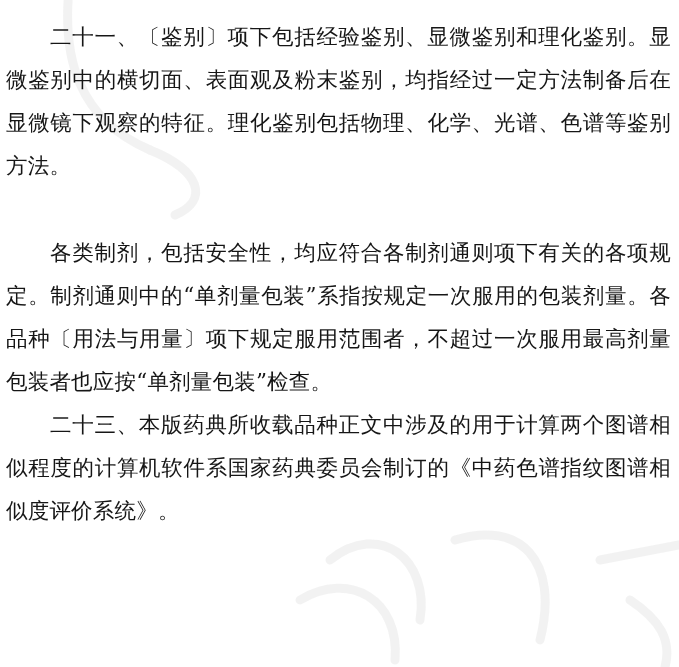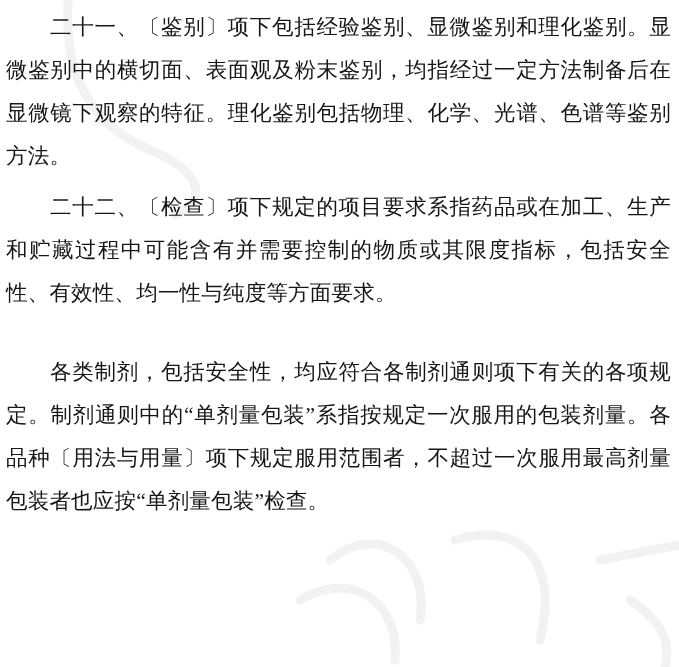--- a/index.html
+++ b/index.html
@@ -28,22 +28,21 @@
     top: 0;
     width: 679px;
     height: 667px;
     pointer-events: none;
     z-index: 0;
     opacity: 0.30;
   }
   .content {
     position: relative;
     z-index: 1;
-    padding: 6px 8px 0 6px;
-    font-family: Liberation Serif, serif;
+    padding: 15px 8px 0 6px;
   }
   p.para {
     margin: 0;
     font-size: 21.5px;
     line-height: 43px;
     letter-spacing: 0.2px;
     text-align: justify;
     text-justify: inter-ideograph;
     color: #161616;
     text-indent: 0;
@@ -74,21 +73,21 @@
       <path d="M630 600 C 660 620, 672 640, 665 667"></path>
     </g>
   </svg>
 
   <div class="content">
 
     <p class="para indent">二十一、〔鉴别〕项下包括经验鉴别、显微鉴别和理化鉴别。显微鉴别中的横切面、表面观及粉末鉴别，均指经过一定方法制备后在显微镜下观察的特征。理化鉴别包括物理、化学、光谱、色谱等鉴别方法。</p>
 
     <div class="gap-small"></div>
 
-    <p class="para indent">二十二、〔检查〕项下规定的项目要求系指药品或在加工、生产和贮藏过程中可能含有并需要控制的物质或其限度指标，包括安全性、有效性、均一性与纯度等方面要求。</p>
 
     <div class="gap-block"></div>
 
     <p class="para indent">各类制剂，包括安全性，均应符合各制剂通则项下有关的各项规定。制剂通则中的“单剂量包装”系指按规定一次服用的包装剂量。各品种〔用法与用量〕项下规定服用范围者，不超过一次服用最高剂量包装者也应按“单剂量包装”检查。</p>
 
+    <p class="para indent">二十三、本版药典所收载品种正文中涉及的用于计算两个图谱相似程度的计算机软件系国家药典委员会制订的《中药色谱指纹图谱相似度评价系统》。</p>
 
   </div>
 </div>
 
 </body></html>

